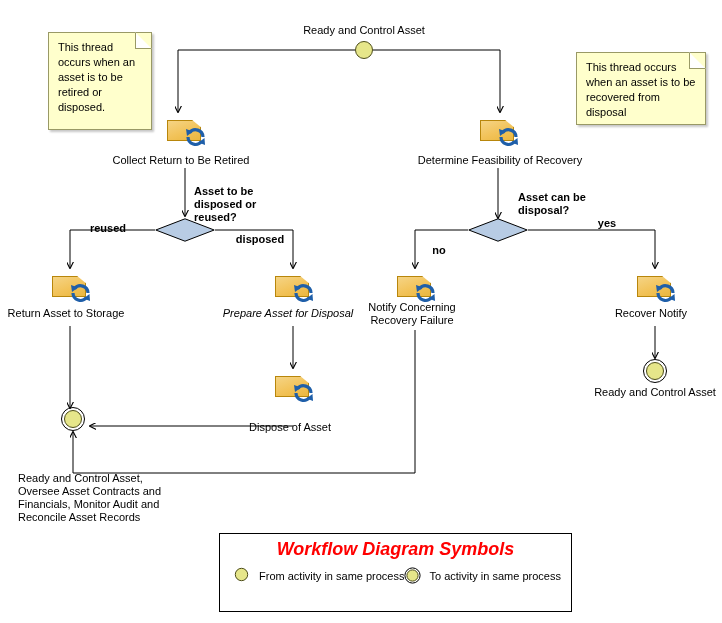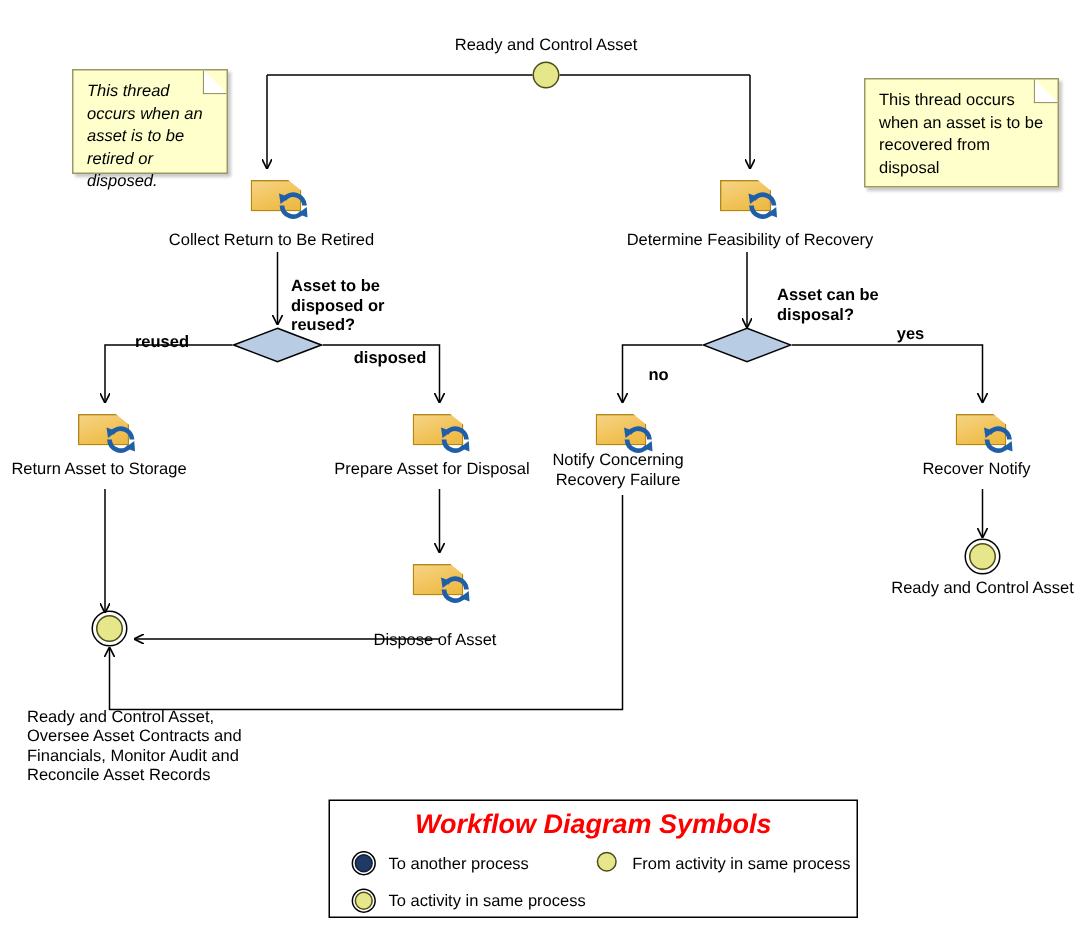--- a/index.html
+++ b/index.html
@@ -130,21 +130,21 @@
 
     <path d="M 415 330 V 473 H 73 V 432" marker-end="url(#arrowOpen)"></path>
 
     <path d="M 655 326 V 358" marker-end="url(#arrowOpen)"></path>
   </g>
 </svg>
 
 <div class="node-start" style="left:355px;top:41px;"></div>
 <div class="lbl center" style="left:364px;top:24px;">Ready and Control Asset</div>
 
-<div class="note" style="left:48px;top:46px;width:104px;height:70px;font-style:italic;">
+<div class="note" style="left:48px;top:32px;width:104px;height:98px;">
   <div class="fold"></div>
   <div>This thread occurs when an asset is to be retired or disposed.</div>
 </div>
 
 <div class="note" style="left:576px;top:52px;width:130px;height:73px;">
   <div class="fold"></div>
   <div>This thread occurs when an asset is to be recovered from disposal</div>
 </div>
 
 <div class="act" style="left:167px;top:118px;">
@@ -190,21 +190,21 @@
   <div class="folder"></div>
   <svg width="26" height="22" viewBox="0 0 26 22">
     <g fill="none" stroke="#1F5FA9" stroke-width="3.2" stroke-linecap="butt">
       <path d="M 20 11 A 7.5 7.5 0 0 0 6.5 6.8"></path>
       <path d="M 5 11 A 7.5 7.5 0 0 0 18.5 15.4"></path>
     </g>
     <path d="M 3 3 L 10 5.5 L 4 10 Z" fill="#1F5FA9"></path>
     <path d="M 22 19 L 15.5 16.5 L 21.5 12 Z" fill="#1F5FA9"></path>
   </svg>
 </div>
-<div class="lbl center" style="left:288px;top:307px;">Prepare Asset for Disposal</div>
+<div class="lbl center" style="left:288px;top:307px;font-style:italic;">Prepare Asset for Disposal</div>
 
 <div class="act" style="left:397px;top:274px;">
   <div class="folder"></div>
   <svg width="26" height="22" viewBox="0 0 26 22">
     <g fill="none" stroke="#1F5FA9" stroke-width="3.2" stroke-linecap="butt">
       <path d="M 20 11 A 7.5 7.5 0 0 0 6.5 6.8"></path>
       <path d="M 5 11 A 7.5 7.5 0 0 0 18.5 15.4"></path>
     </g>
     <path d="M 3 3 L 10 5.5 L 4 10 Z" fill="#1F5FA9"></path>
     <path d="M 22 19 L 15.5 16.5 L 21.5 12 Z" fill="#1F5FA9"></path>
@@ -276,29 +276,20 @@
   <svg width="26" height="26" viewBox="0 0 26 26">
     <circle cx="13" cy="13" r="11.5" fill="none" stroke="#000000" stroke-width="1"></circle>
     <circle cx="13" cy="13" r="8.5" fill="#E6E68A" stroke="#4d4d1a" stroke-width="1"></circle>
   </svg>
 </div>
 <div class="lbl center" style="left:655px;top:386px;">Ready and Control Asset</div>
 
 <div class="legend" style="left:219px;top:533px;width:353px;height:79px;">
   <div class="legend-title">Workflow Diagram Symbols</div>
   <div class="legend-grid">
-    <div class="legend-item">
-      <span class="sym">
-        <svg width="17" height="17" viewBox="0 0 17 17">
-          <circle cx="8.5" cy="8.5" r="7.6" fill="none" stroke="#000000" stroke-width="1"></circle>
-          <circle cx="8.5" cy="8.5" r="5.6" fill="#1F3864" stroke="#10203c" stroke-width="1"></circle>
-        </svg>
-      </span>
-      <span class="t">To another process</span>
-    </div>
     <div class="legend-item">
       <span class="sym">
         <svg width="15" height="15" viewBox="0 0 15 15">
           <circle cx="7.5" cy="7.5" r="6.2" fill="#E6E68A" stroke="#4d4d1a" stroke-width="1"></circle>
         </svg>
       </span>
       <span class="t">From activity in same process</span>
     </div>
     <div class="legend-item">
       <span class="sym">

